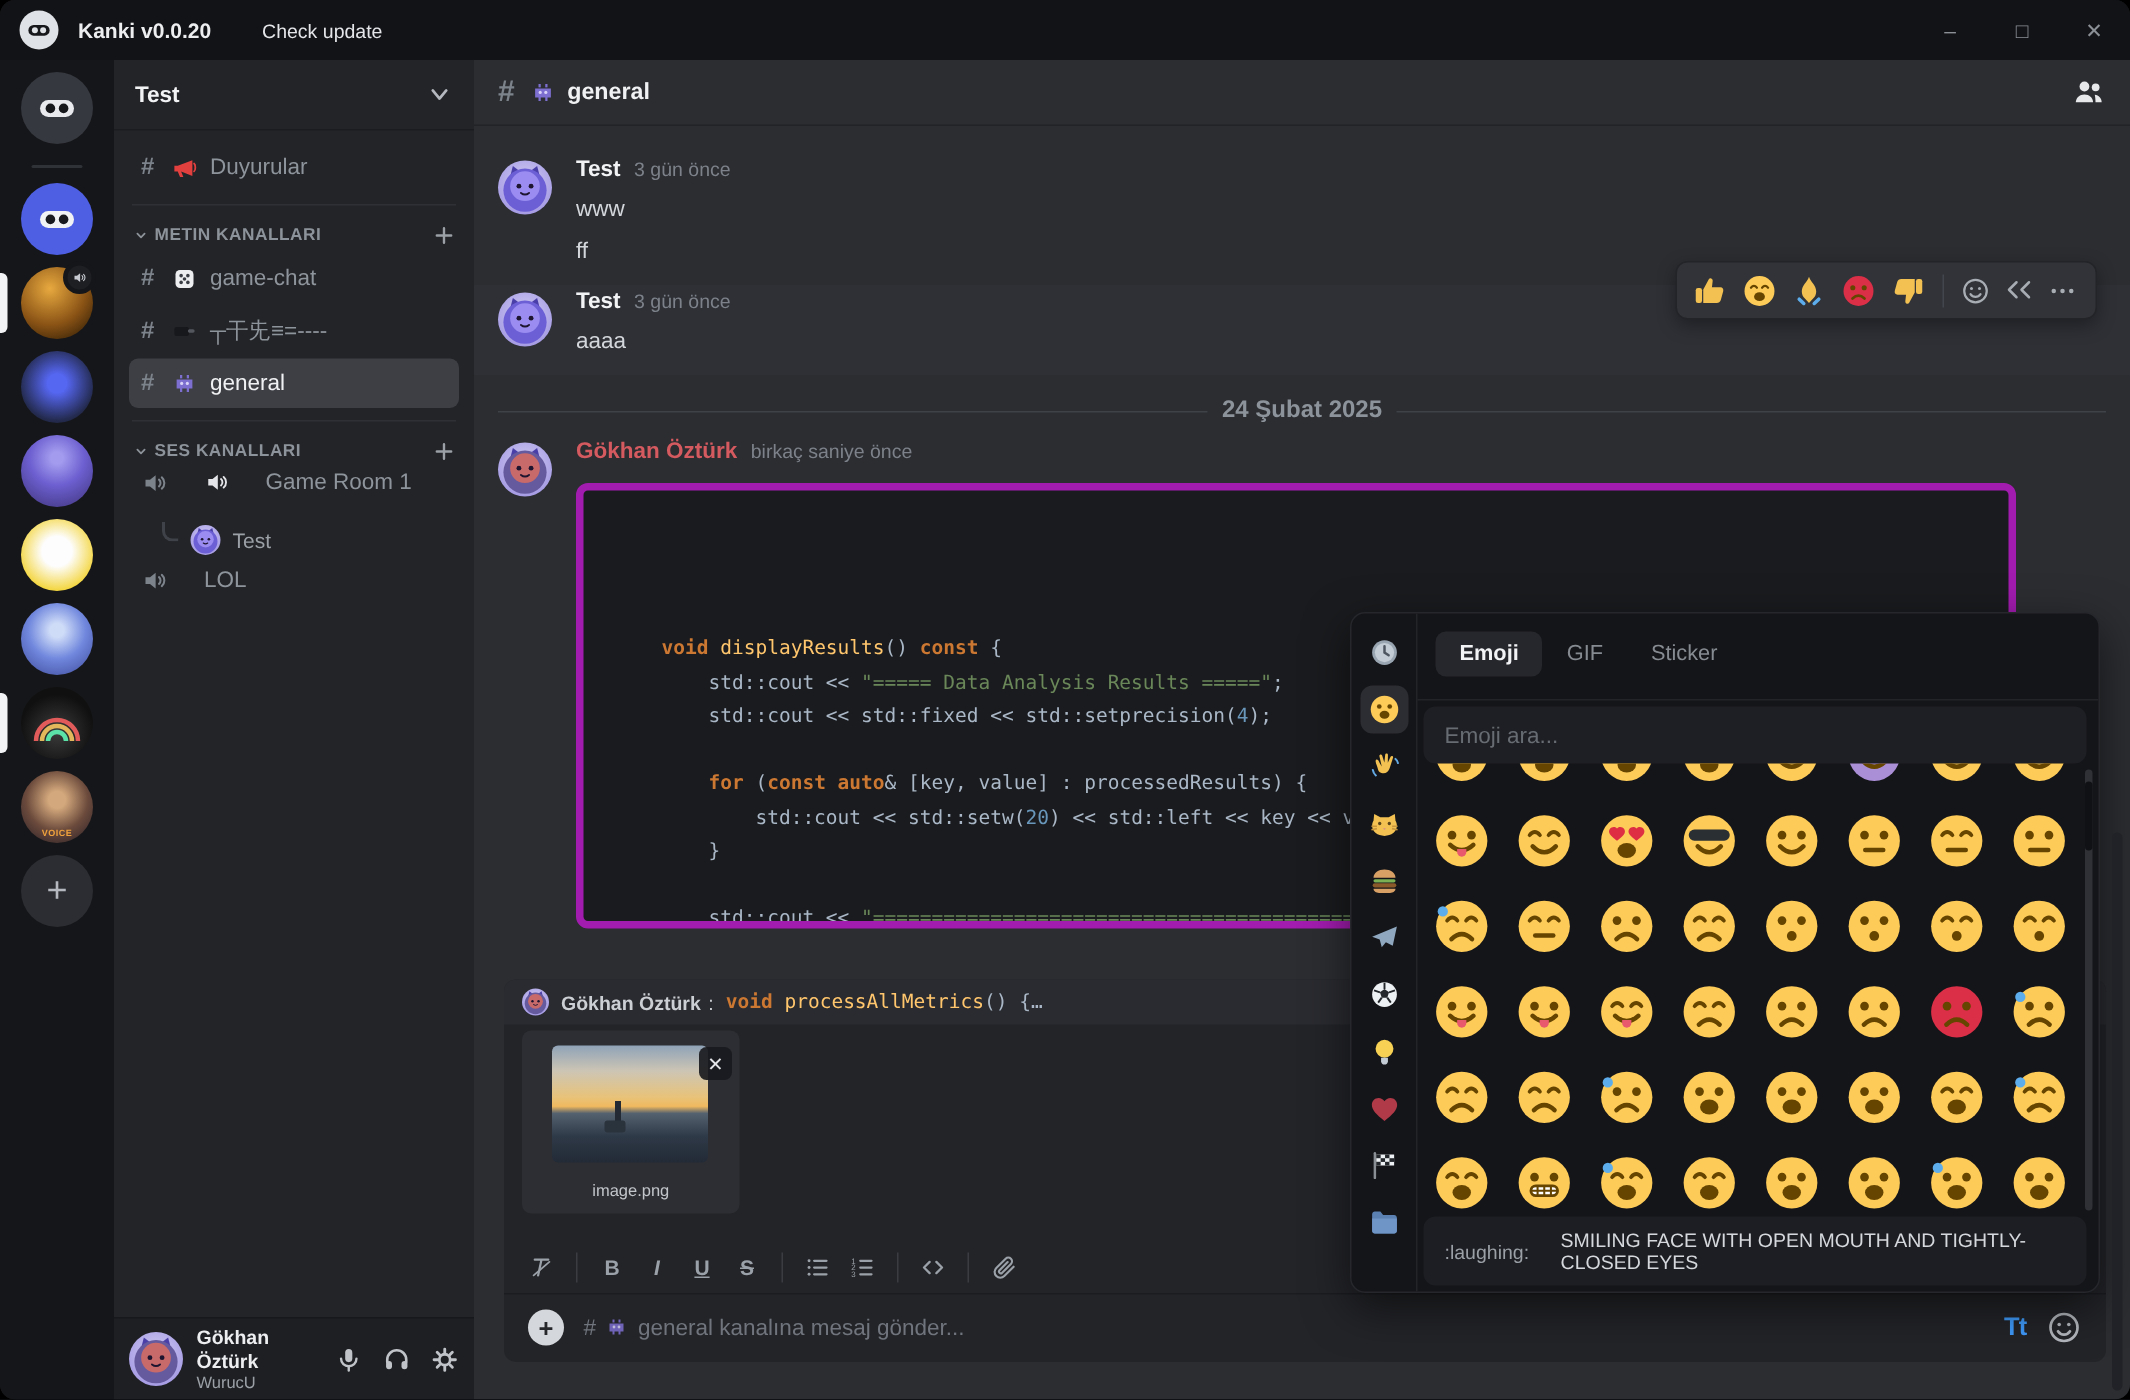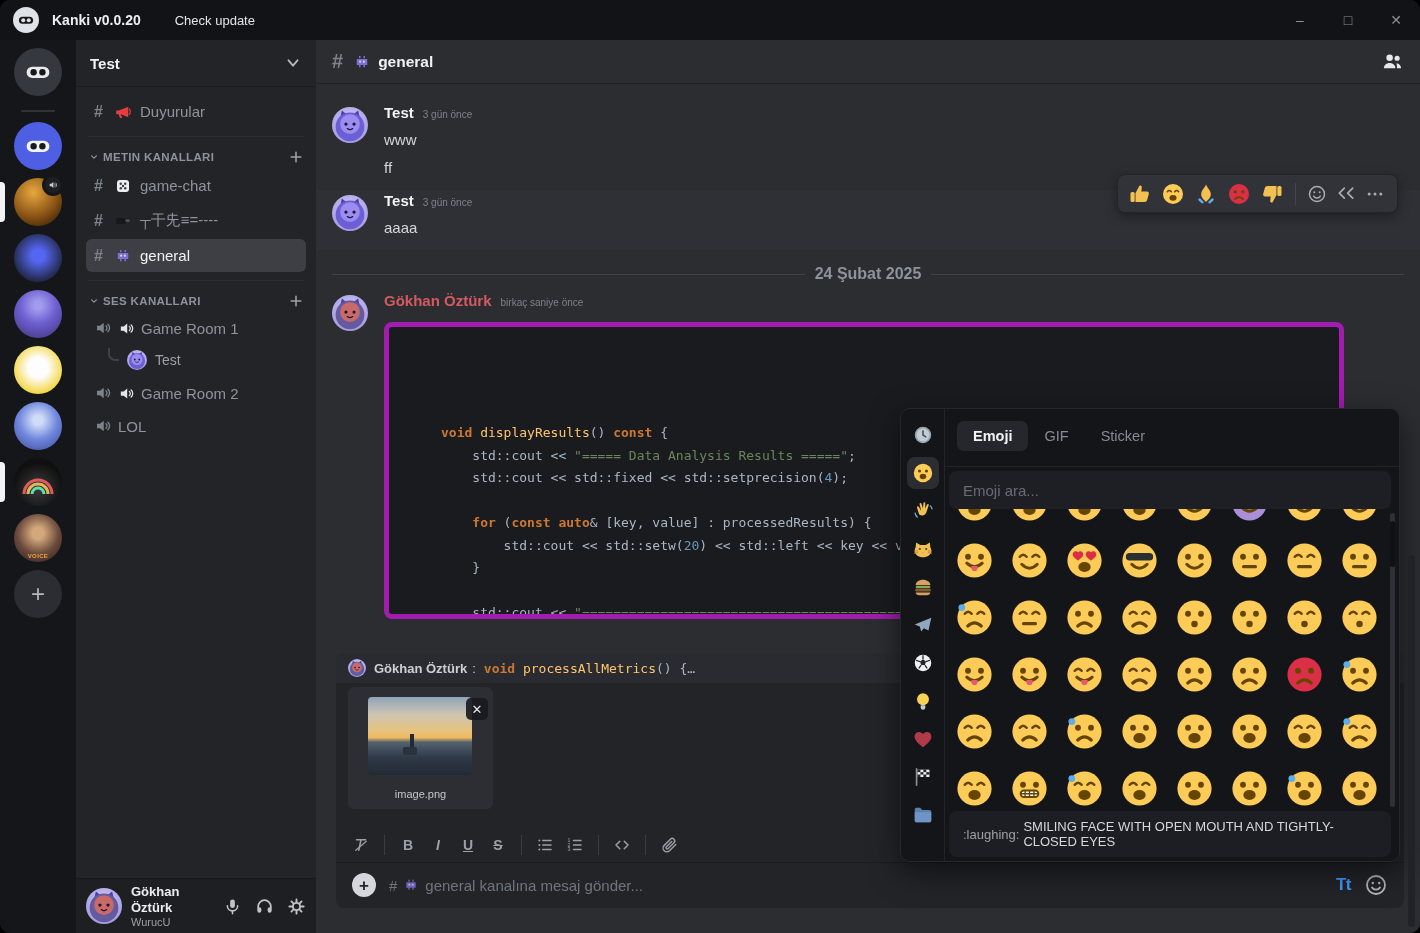--- a/index.html
+++ b/index.html
@@ -42,21 +42,21 @@
   .channel{height:33px;border-radius:6px;display:flex;align-items:center;gap:8px;padding:0 8px;
            color:#8e949b;font-size:15px;margin-bottom:2px;}
   .channel .hash{font-size:16px;font-weight:700;color:#7d838b;width:12px;}
   .channel .cicon{width:18px;height:18px;flex:0 0 auto;}
   .channel.selected{background:#3d3f45;color:#f0f1f3;}
   .sb-divider{height:1px;background:#2e3036;margin:8px 2px;}
   .section{display:flex;align-items:center;height:24px;margin-top:8px;color:#8d939a;
            font-size:11.5px;font-weight:700;letter-spacing:.03em;padding:0 2px;}
   .section .schev{width:12px;height:12px;margin-right:3px;color:#8d939a;}
   .section .plus{margin-left:auto;width:16px;height:16px;color:#9aa0a6;}
-  .vrow{height:30px;display:flex;align-items:center;gap:6px;padding:0 8px;color:#8e949b;font-size:15px;margin-bottom:3px;}
+  .vrow{height:30px;display:flex;align-items:flex-start;gap:24px;padding:0 8px;color:#8e949b;font-size:15px;margin-bottom:3px;}
   .vrow .spk{width:18px;height:18px;color:#7d838b;flex:0 0 auto;}
   .vrow .spk2{width:17px;height:17px;color:#e3e5e8;flex:0 0 auto;}
   .vuser{height:28px;display:flex;align-items:center;gap:8px;padding-left:22px;color:#9aa0a6;font-size:14px;margin-bottom:4px;}
   .vuser .elbow{width:11px;height:13px;border-left:2px solid #3f4248;border-bottom:2px solid #3f4248;
                 border-bottom-left-radius:7px;margin-top:-12px;}
   .avatar{border-radius:50%;overflow:hidden;background:radial-gradient(circle at 50% 40%,#d3cef2,#978ce0);flex:0 0 auto;}
   .av20{width:20px;height:20px;} .av18{width:18px;height:18px;} .av36{width:36px;height:36px;}
   .user-panel{position:absolute;left:0;bottom:0;width:240px;height:55px;background:#1e1f23;
               border-top:1px solid #17181b;display:flex;align-items:center;padding:0 10px;gap:9px;}
   .up-name{font-size:13px;font-weight:700;color:#eceef0;line-height:16px;}
@@ -72,21 +72,21 @@
   .chat-header .cname{font-size:15.5px;font-weight:700;color:#f0f1f3;}
   .chat-header .people{margin-left:auto;width:23px;height:23px;color:#e6e8ea;}
   .messages{padding-top:18px;}
   .msg{display:flex;padding:2px 16px 8px;}
   .msg.hovered{background:#2e3036;}
   .msg .mav{margin-top:3px;}
   .msg .mc{margin-left:16px;min-width:0;}
   .mname-row{display:flex;align-items:baseline;gap:9px;height:22px;}
   .mname{font-size:15px;font-weight:700;color:#f2f3f5;}
   .mname.red{color:#d45a60;}
-  .mtime{font-size:10px;color:#7d828a;}
+  .mtime{font-size:13px;color:#7d828a;}
   .mline{font-size:15px;color:#d3d6da;line-height:28px;}
   .date-divider{display:flex;align-items:center;margin:14px 16px 6px;height:20px;}
   .date-divider .dline{flex:1;height:1px;background:#3f4247;}
   .date-divider .dtext{padding:0 10px;font-size:16px;font-weight:600;color:#8d939a;}
 
   .code-block{margin-top:8px;width:960px;height:297px;background:#1a1b1e;border:5px solid #a21caf;
               border-radius:8px;padding:50px 24px 22px 52px;overflow:hidden;
               font-family:"DejaVu Sans Mono",monospace;font-size:13px;line-height:22.5px;white-space:pre;}
   .tk-k{color:#CC7832;font-weight:700;} .tk-f{color:#FFC66D;} .tk-s{color:#6A8759;}
   .tk-n{color:#6897BB;} .tk-p{color:#A9B7C6;}
@@ -142,21 +142,21 @@
   .tabs-divider{position:absolute;left:44px;right:0;top:57px;height:1px;background:#232428;}
   .search{position:absolute;left:48px;top:62px;width:442px;height:38px;background:#1e1f24;border:none;
           border-radius:8px;padding:0 14px;color:#fca5a5;font-size:15px;font-family:"Liberation Sans",sans-serif;outline:none;}
   .search::placeholder{color:#676c73;}
   .grid-viewport{position:absolute;left:46px;top:100px;width:442px;height:302px;overflow:hidden;}
   .emoji-grid{display:grid;grid-template-columns:repeat(8,55px);grid-auto-rows:57px;transform:translateY(-34px);}
   .emoji-cell{display:flex;align-items:center;justify-content:center;padding:7px;}
   .grid-track{position:absolute;left:489px;top:104px;width:5px;height:294px;background:#2f3136;border-radius:3px;}
   .grid-thumb{position:absolute;left:489px;top:112px;width:5px;height:46px;background:#101114;border-radius:3px;}
   .preview-bar{position:absolute;left:48px;top:402px;width:442px;height:46px;background:#1d1e23;border-radius:8px;
-               display:flex;align-items:center;padding:0 14px;gap:4px;}
+               display:flex;align-items:center;padding:0 14px;gap:21px;}
   .pv-code{font-size:13px;color:#9aa0a6;}
   .pv-name{font-size:13px;color:#d5d8dc;}
 
   .chat-scrollbar{position:absolute;left:1408px;top:555px;width:7px;height:372px;background:#202227;
                   border-radius:4px;z-index:11;}
 </style>
 </head>
 <body>
 
 <div id="stage">
@@ -361,35 +361,20 @@
             </div>
             <span>Test</span>
           </div>
           <div class="vrow">
             <span class="spk">
               <svg viewBox="0 0 24 24">
                 <path d="M4 9v6h4l5 4V5L8 9H4z" fill="currentColor"></path>
                 <path d="M16 9c1.8 1.5 1.8 4.5 0 6M18.5 7c3 2.5 3 7.5 0 10" stroke="currentColor" stroke-width="1.8" fill="none" stroke-linecap="round"></path>
               </svg>
             </span>
-            <span class="spk2">
-              <svg viewBox="0 0 24 24">
-                <path d="M4 9v6h4l5 4V5L8 9H4z" fill="currentColor"></path>
-                <path d="M16 9c1.8 1.5 1.8 4.5 0 6M18.5 7c3 2.5 3 7.5 0 10" stroke="currentColor" stroke-width="1.8" fill="none" stroke-linecap="round"></path>
-              </svg>
-            </span>
-            <span>Game Room 2</span>
-          </div>
-          <div class="vrow">
-            <span class="spk">
-              <svg viewBox="0 0 24 24">
-                <path d="M4 9v6h4l5 4V5L8 9H4z" fill="currentColor"></path>
-                <path d="M16 9c1.8 1.5 1.8 4.5 0 6M18.5 7c3 2.5 3 7.5 0 10" stroke="currentColor" stroke-width="1.8" fill="none" stroke-linecap="round"></path>
-              </svg>
-            </span>
             <span>LOL</span>
           </div>
         </div>
     </div>
     <div class="user-panel">
       <div class="avatar av36" style="width:36px;height:36px;">
           <svg viewBox="0 0 40 40">
             <path d="M8 16L11 4l9 7z" fill="#4a3fa8"></path>
             <path d="M32 16L29 4l-9 7z" fill="#4a3fa8"></path>
             <circle cx="20" cy="22" r="16" fill="#655a9e"></circle>

